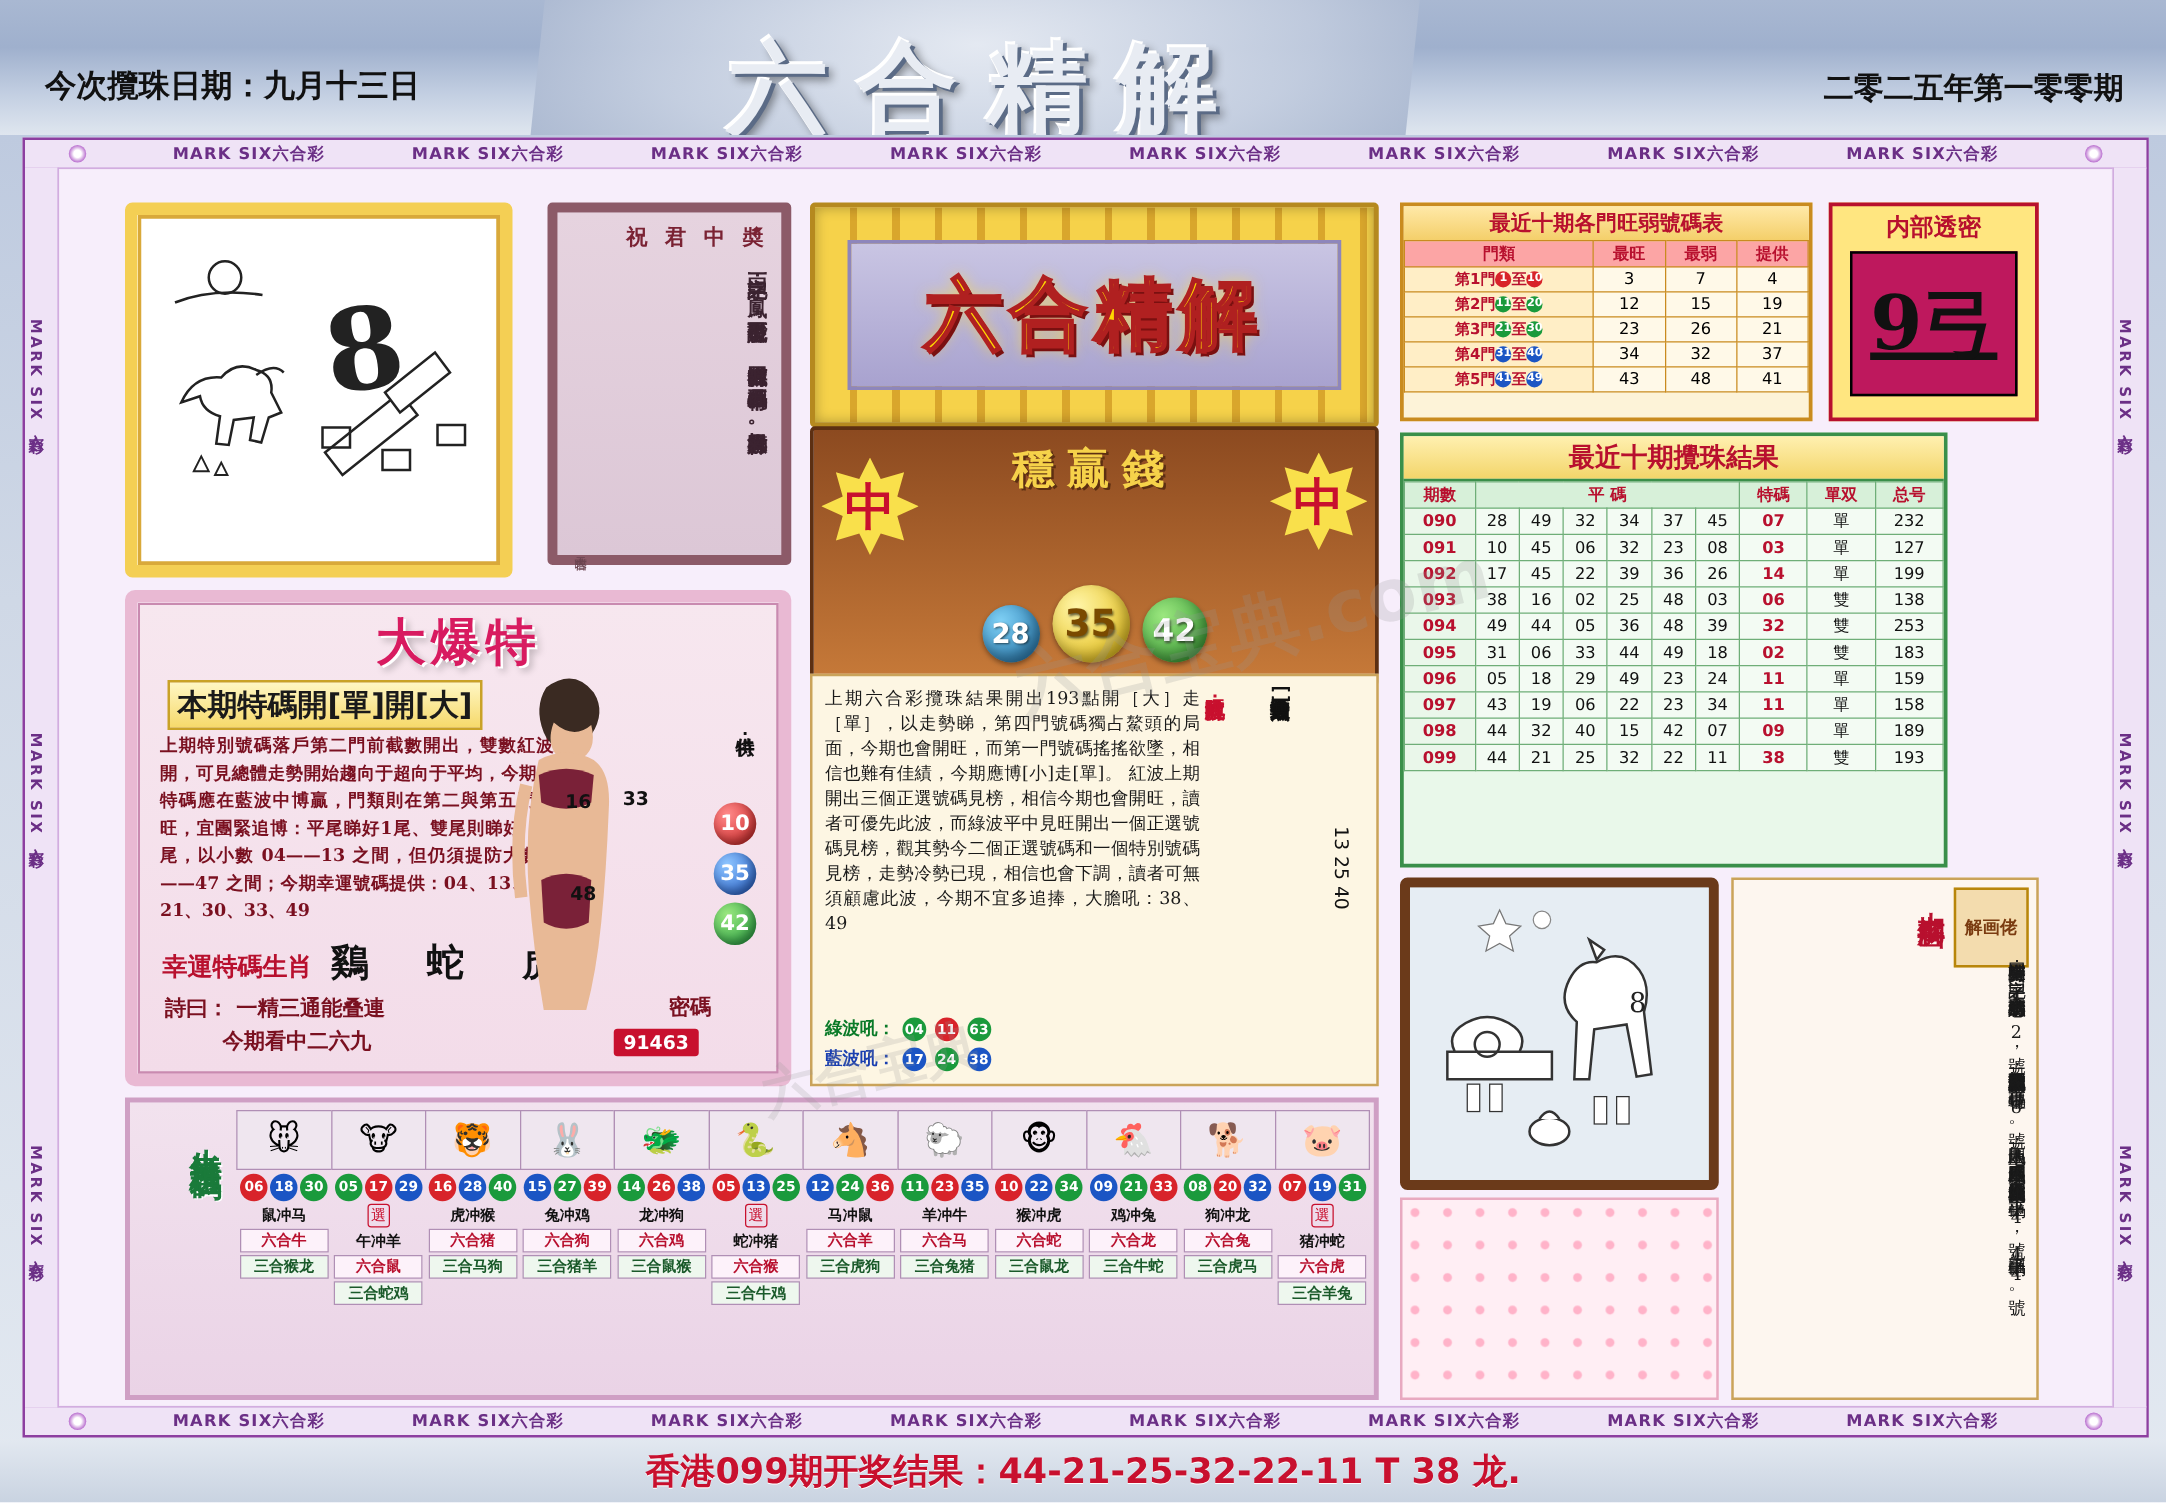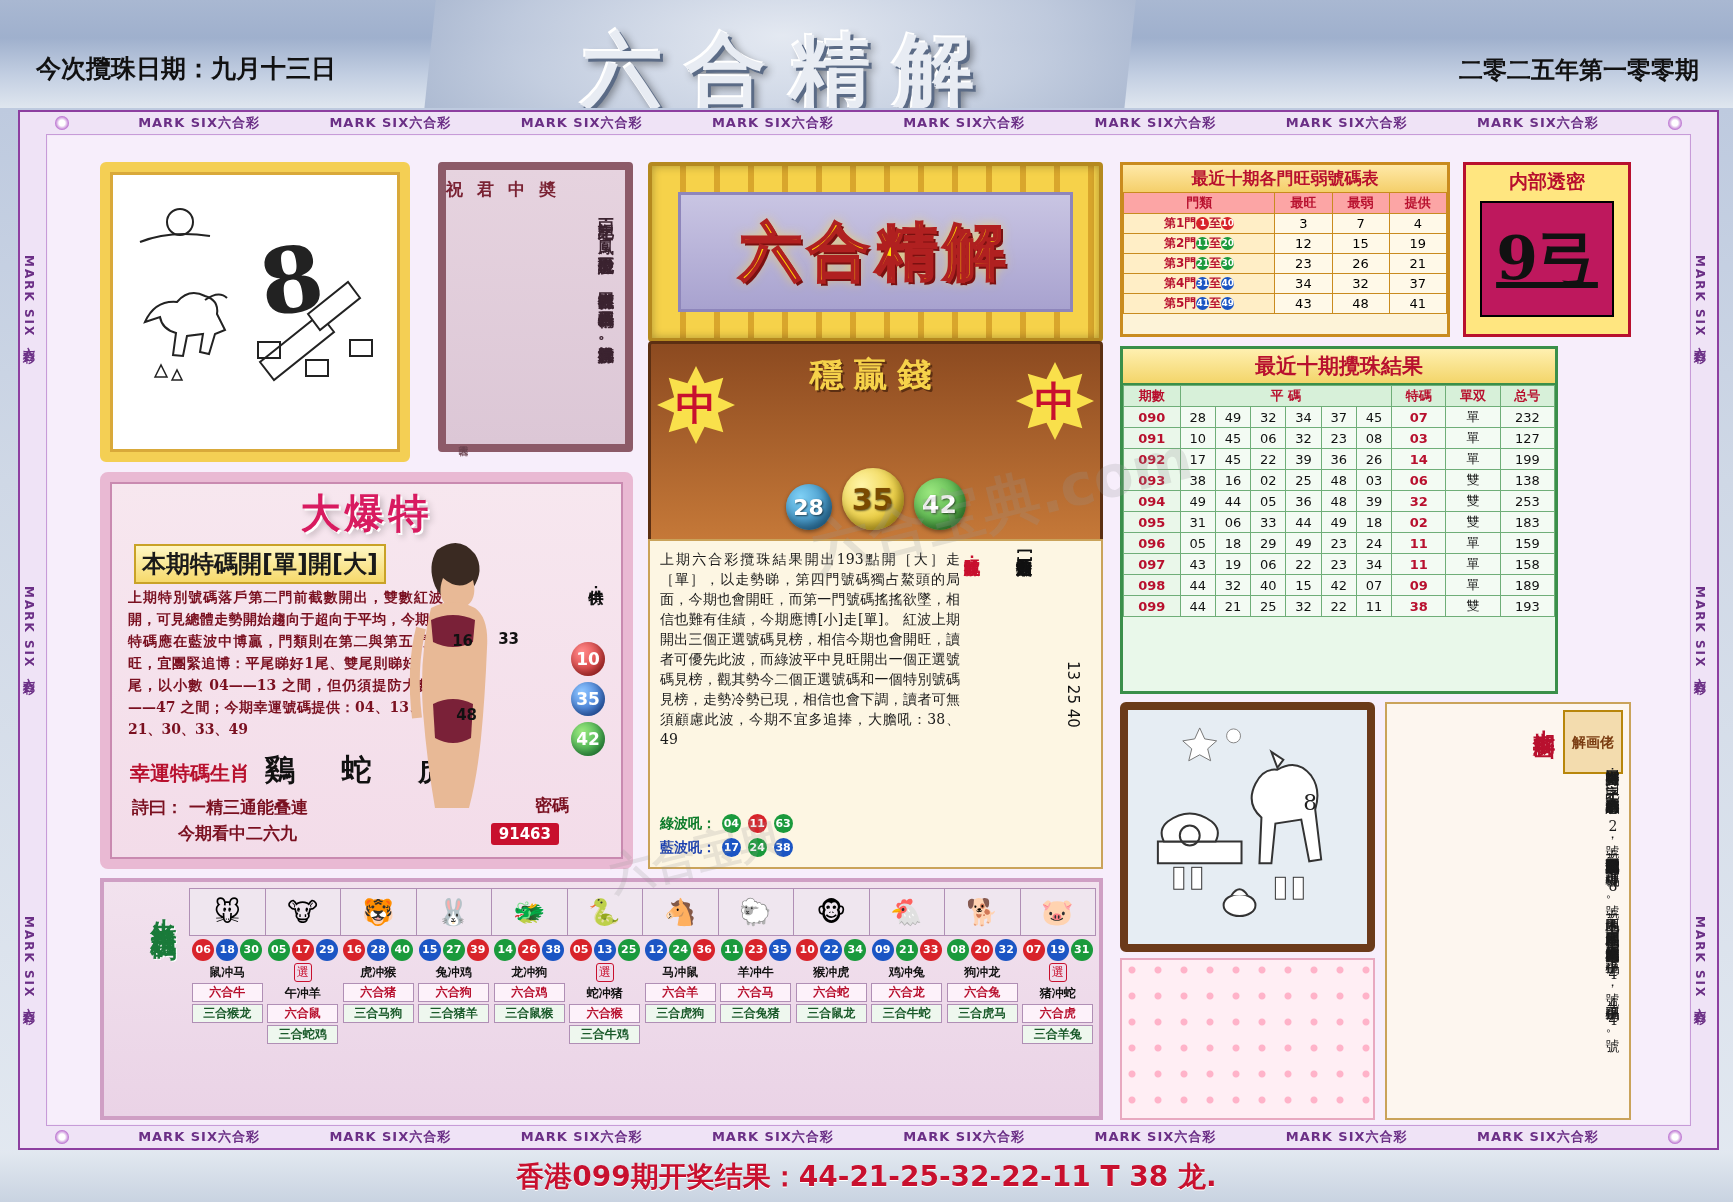--- a/index.html
+++ b/index.html
@@ -46,21 +46,21 @@
   .p-dog{left:52px;top:26px;width:310px;height:300px;background:#fff;
     border:10px solid #f4cf54;border-radius:6px;
     box-shadow:0 0 0 3px #d9a93a inset;}
   .p-dog .art{position:relative;width:100%;height:100%;}
   .eight{position:absolute;left:150px;top:55px;font-size:90px;color:#222;font-weight:bold;
      font-family:"DejaVu Serif","Liberation Serif",serif;transform:rotate(-8deg);}
   
   .p-poem{left:390px;top:26px;width:195px;height:290px;
     background:linear-gradient(180deg,#e6d3df 0%,#dcc7d6 100%);
     border:8px solid #8c5a68;border-radius:4px;}
-  .poem-head{position:absolute;top:8px;left:0;width:100%;text-align:left;
+  .poem-head{position:absolute;top:8px;left:0;width:100%;text-align:right;
     font-size:17px;font-weight:bold;color:#7a2233;letter-spacing:14px;}
   .poem-body{position:absolute;top:40px;left:6px;right:6px;height:220px;
     writing-mode:vertical-rl;text-orientation:upright;
     font-size:16px;line-height:26px;color:#3b2330;font-weight:bold;
     font-family:"DejaVu Serif","Liberation Serif",serif;}
   .poem-sig{position:absolute;bottom:6px;left:10px;font-size:10px;color:#6b4450;
     writing-mode:vertical-rl;}
   
   .p-gold{left:600px;top:26px;width:455px;height:180px;
     background:repeating-linear-gradient(90deg,#f6d24a 0px,#f6d24a 28px,#d9a62c 28px,#d9a62c 34px),

